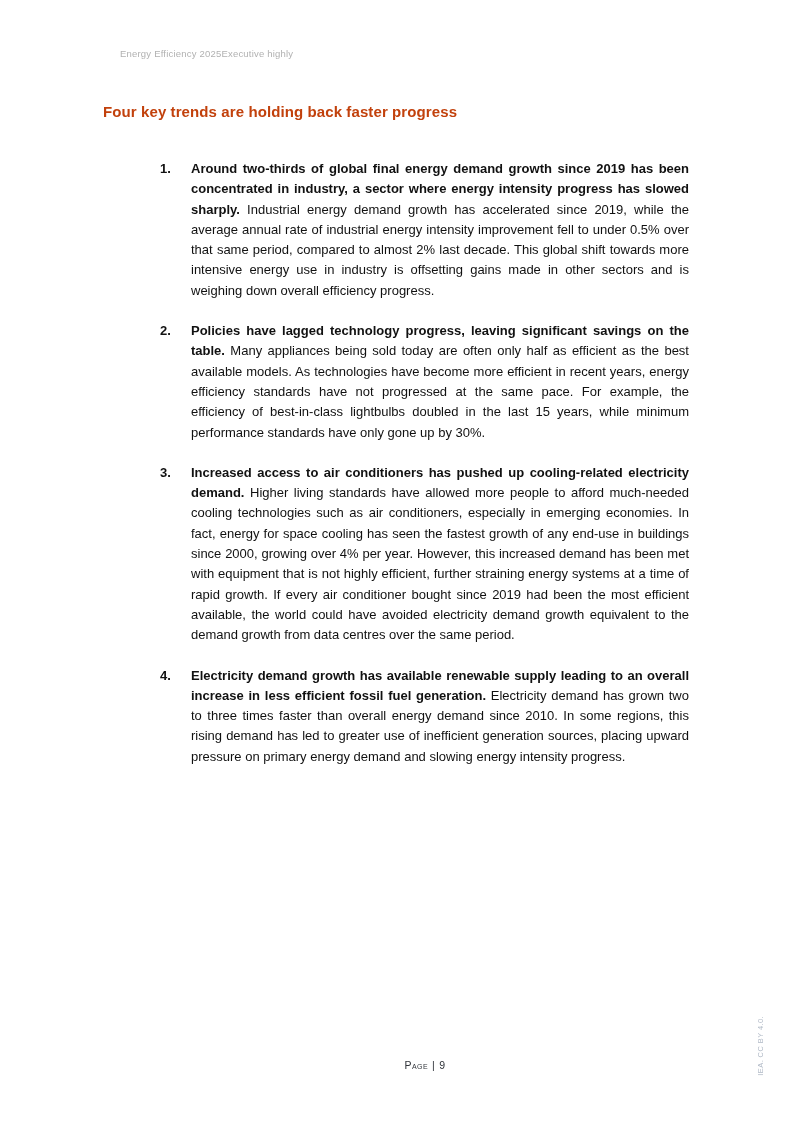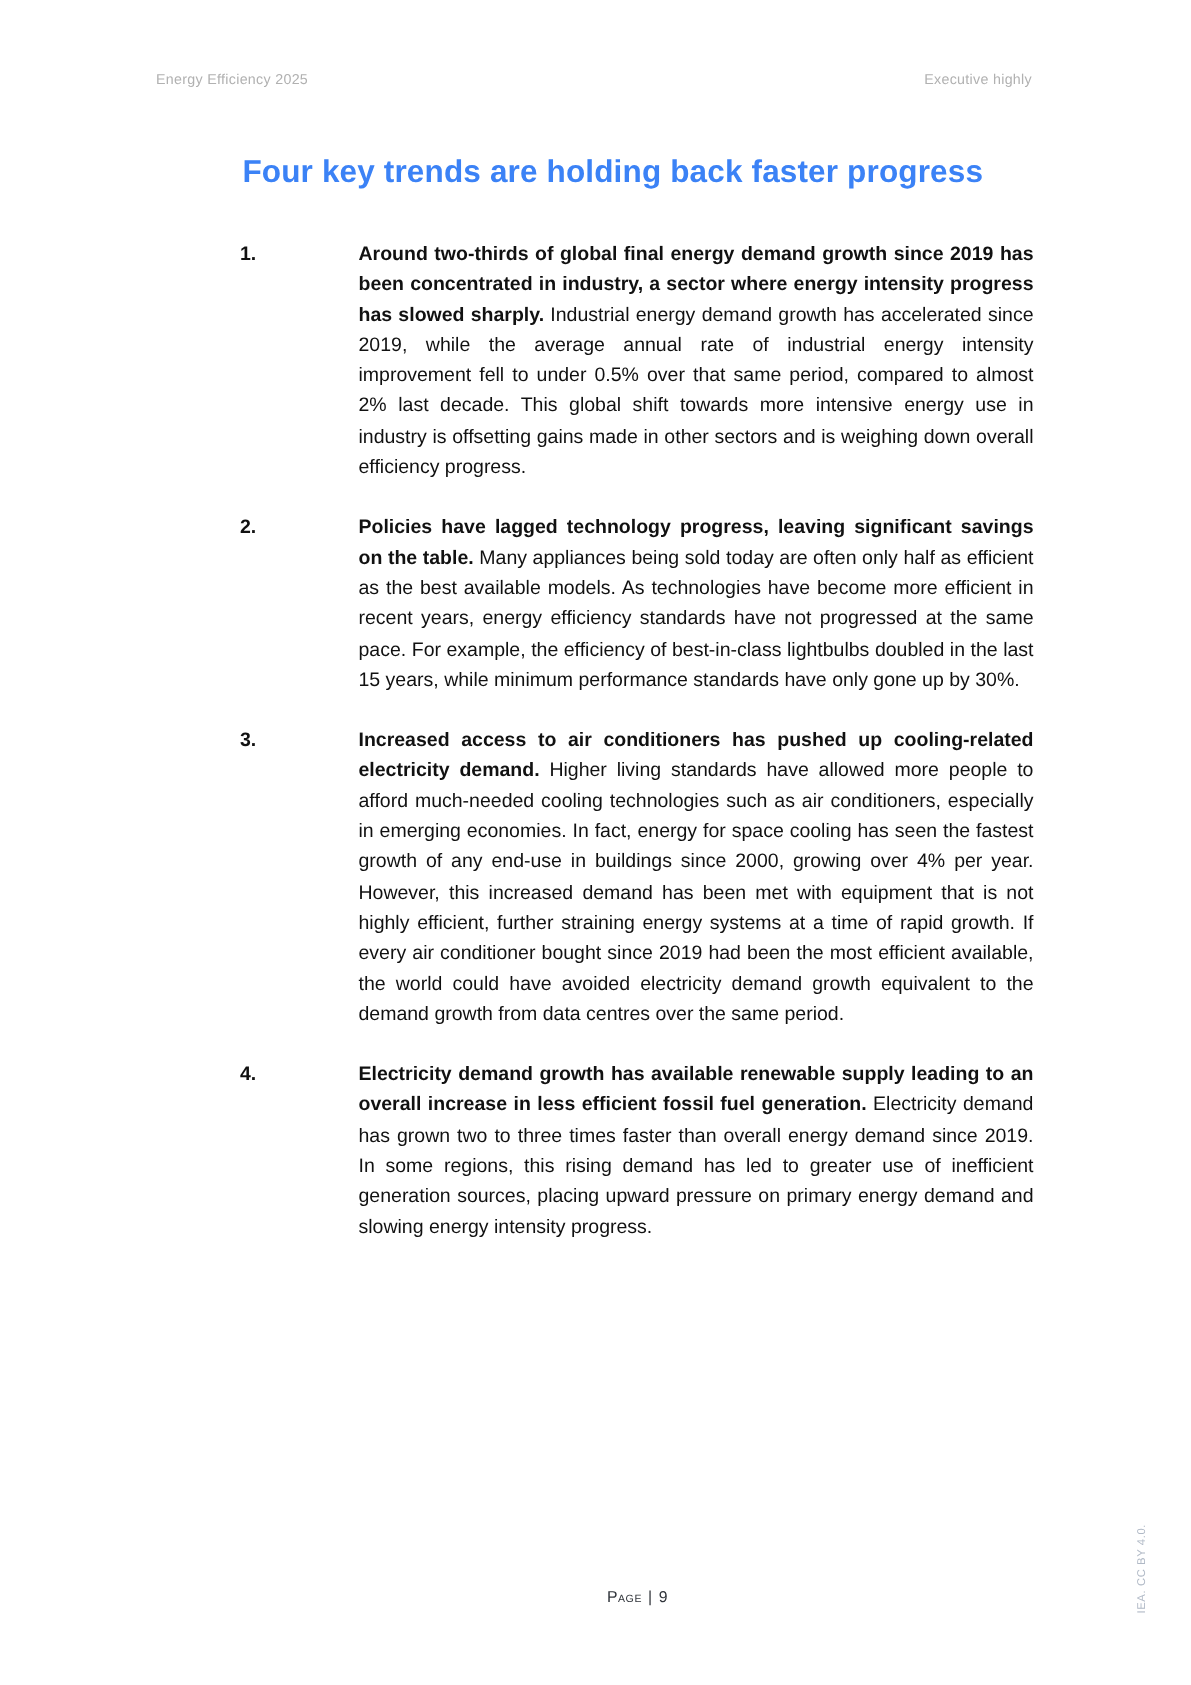--- a/index.html
+++ b/index.html
@@ -11,39 +11,37 @@
     position: relative;
     width: 794px;
     height: 1123px;
     background: #ffffff;
     overflow: hidden;
     font-family: "Liberation Sans", sans-serif;
   }
   .running-header {
     position: absolute;
     top: 48px;
-    left: 104px;
+    left: 120px;
     right: 106px;
     display: flex;
-    justify-content: space-between;
     font-size: 9.5px;
     color: #b1b1b1;
     letter-spacing: 0.2px;
   }
   .doc-title {
     position: absolute;
     top: 103px;
     left: 103px;
     right: 80px;
     margin: 0;
-    font-size: 21px;
+    font-size: 15px;
     font-weight: 700;
-    color: #3b82f6;
+    color: #c2410c;
     letter-spacing: 0.1px;
-    text-align: center;
   }
   .content {
     position: absolute;
     top: 159px;
     left: 160px;
     width: 529px;
   }
   .list-item {
     display: flex;
     margin-bottom: 20px;
@@ -52,21 +50,20 @@
     color: #111111;
   }
   .item-number {
     flex: 0 0 31px;
     width: 31px;
     font-weight: 700;
   }
   .item-text {
     flex: 1;
     text-align: justify;
-    margin-left: 48px;
   }
   .item-lead {
     font-weight: 700;
   }
   .footer {
     position: absolute;
     top: 1059px;
     left: 0;
     width: 100%;
     text-align: center;
@@ -128,21 +125,21 @@
       <div class="item-text">
         <span class="item-lead">Increased access to air conditioners has pushed up cooling-related electricity demand.</span>
         <span>Higher living standards have allowed more people to afford much-needed cooling technologies such as air conditioners, especially in emerging economies. In fact, energy for space cooling has seen the fastest growth of any end-use in buildings since 2000, growing over 4% per year. However, this increased demand has been met with equipment that is not highly efficient, further straining energy systems at a time of rapid growth. If every air conditioner bought since 2019 had been the most efficient available, the world could have avoided electricity demand growth equivalent to the demand growth from data centres over the same period.</span>
       </div>
     </div>
 
     <div class="list-item">
       <span class="item-number">4.</span>
       <div class="item-text">
         <span class="item-lead">Electricity demand growth has available renewable supply leading to an overall increase in less efficient fossil fuel generation.</span>
-        <span>Electricity demand has grown two to three times faster than overall energy demand since 2019. In some regions, this rising demand has led to greater use of inefficient generation sources, placing upward pressure on primary energy demand and slowing energy intensity progress.</span>
+        <span>Electricity demand has grown two to three times faster than overall energy demand since 2010. In some regions, this rising demand has led to greater use of inefficient generation sources, placing upward pressure on primary energy demand and slowing energy intensity progress.</span>
       </div>
     </div>
 
   </div>
 
   <div class="footer">
     <span class="page-word">Page</span><span class="separator">|</span><span>9</span>
   </div>
 
   <div class="side-note">IEA. CC BY 4.0.</div>

